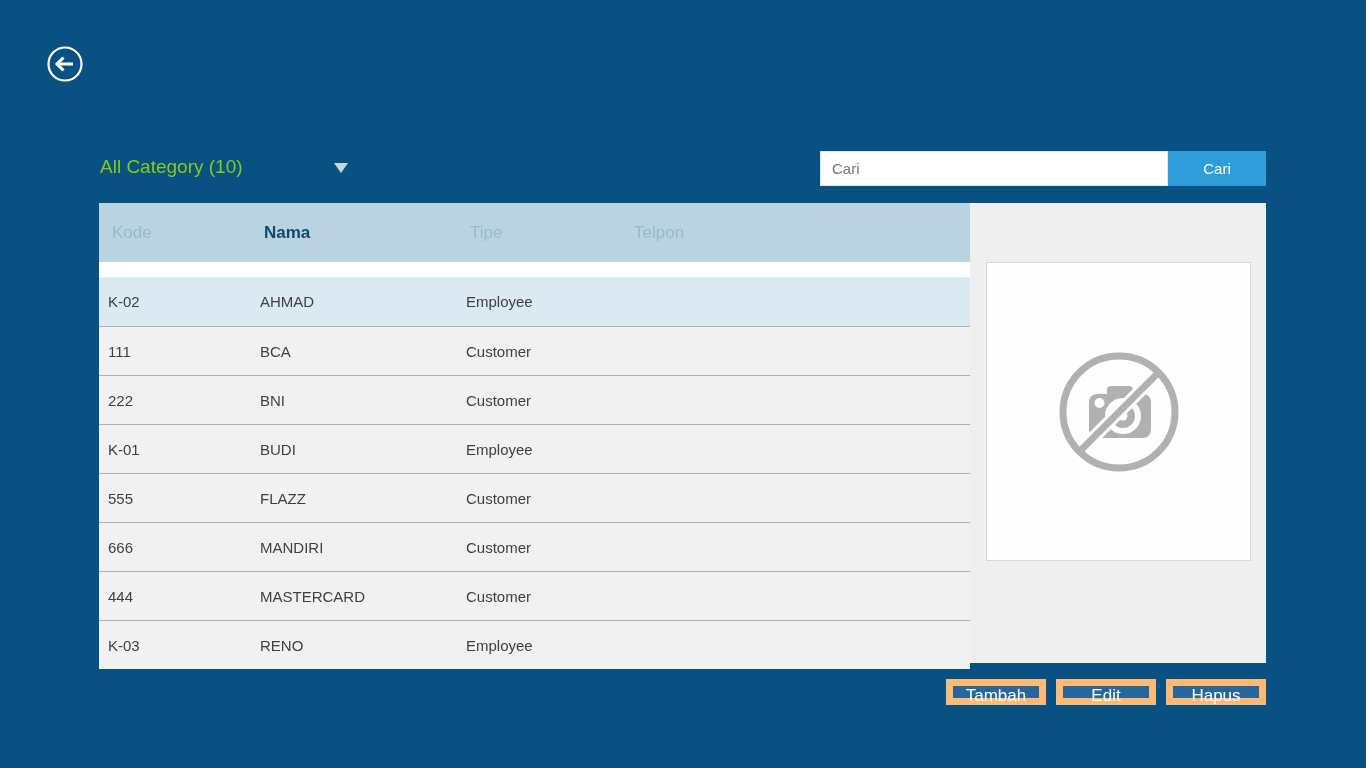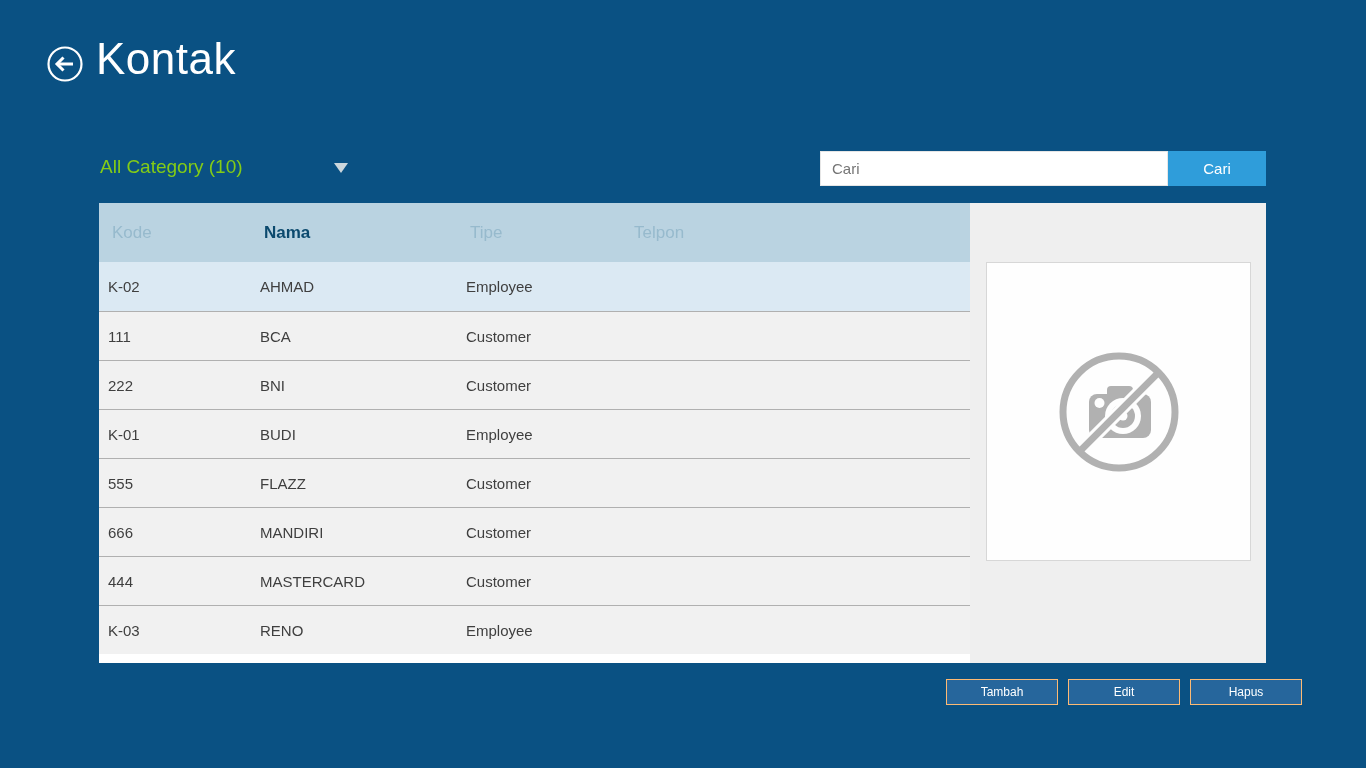--- a/index.html
+++ b/index.html
@@ -81,21 +81,21 @@
   .th.sorted { color: #0c4a6e; font-weight: bold; }
   .row {
     display: grid;
     grid-template-columns: 152px 206px 164px 132px 1fr;
     height: 49px; align-items: center;
     background: #f1f1f1;
     border-top: 1px solid #b0b0b0;
     cursor: pointer;
   }
   .row:first-child { border-top: none; }
-  .row.selected { background: #dbe9f3; }
+  .row.selected { background: #dbe9f3; margin-top: 15px; }
   .cell {
     padding-left: 9px; font-size: 15px; color: #3f3f3f;
     white-space: nowrap; overflow: hidden;
   }
 
   
   .panel {
     position: absolute; left: 970px; top: 203px;
     width: 296px; height: 460px;
     background: #efefef;
@@ -108,42 +108,41 @@
     display: flex; align-items: center; justify-content: center;
   }
   .photo svg { display: block; }
 
   
   .actions {
     position: absolute; left: 946px; top: 679px;
     display: flex; gap: 10px;
   }
   .action-btn {
-    width: 112px; height: 26px;
-    background: #26669c; border: 1px solid #fdba74;
-    color: #ffffff; font-size: 12px;
+    width: 100px; height: 26px;
+    background: #26669c; border: 7px solid #fdba74;
+    color: #ffffff; font-size: 17px;
     font-family: "Liberation Sans", sans-serif;
     cursor: pointer;
   }
 </style>
 </head>
 <body>
 
 <div class="app">
 
   <button class="back-btn">
     <span>
       <svg width="38" height="38" viewBox="0 0 38 38">
         <circle cx="19" cy="19" r="16.5" fill="none" stroke="#ffffff" stroke-width="2.2"></circle>
         <line x1="27" y1="19" x2="12" y2="19" stroke="#ffffff" stroke-width="3"></line>
         <polyline points="17.5,12.5 11,19 17.5,25.5" fill="none" stroke="#ffffff" stroke-width="3"></polyline>
       </svg>
     </span>
   </button>
-  <h1 class="page-title">Kontak</h1>
 
   <div class="category">
     <span>All Category (10)</span>
     <span class="tri"></span>
   </div>
 
   <input class="search-input" type="text" placeholder="Cari" style="">
   <button class="search-btn">Cari</button>
 
   <div class="table">

